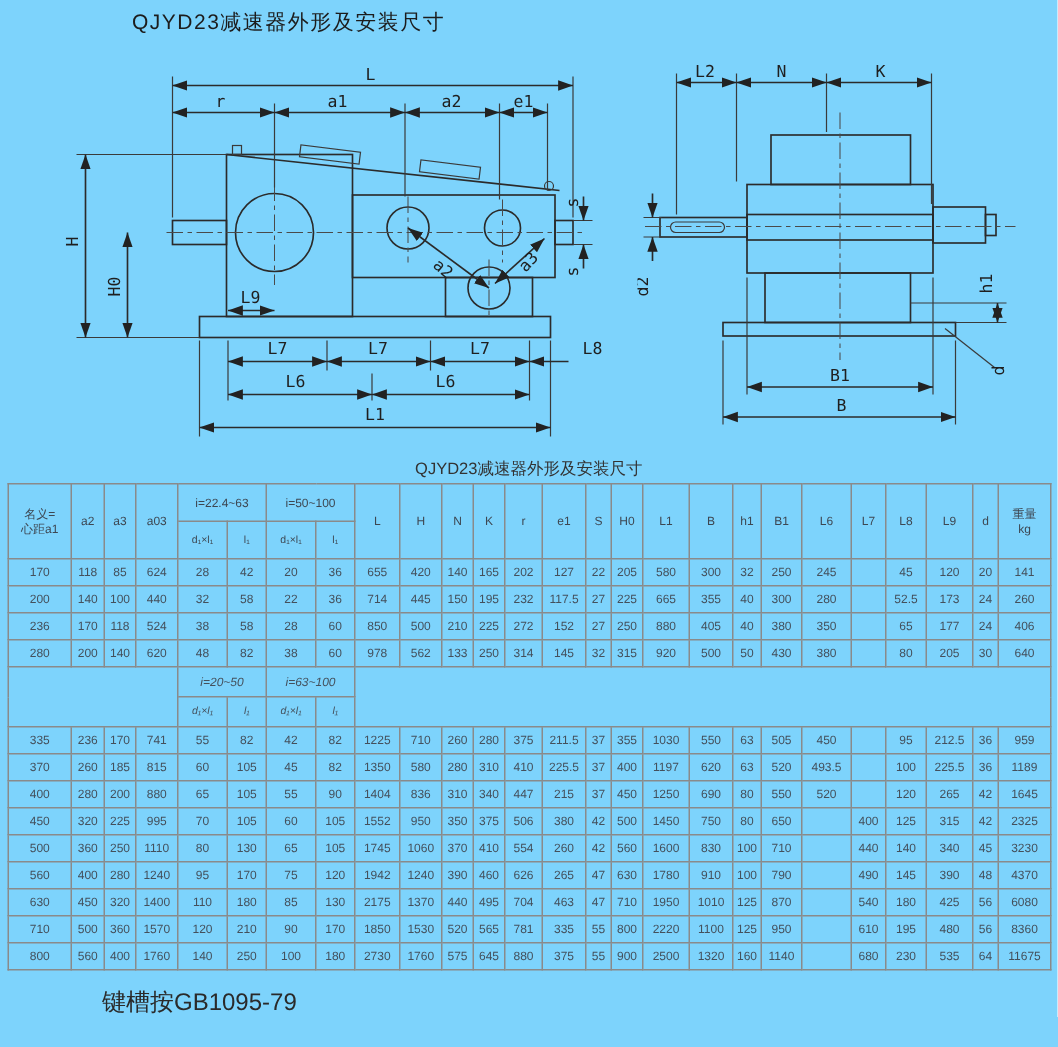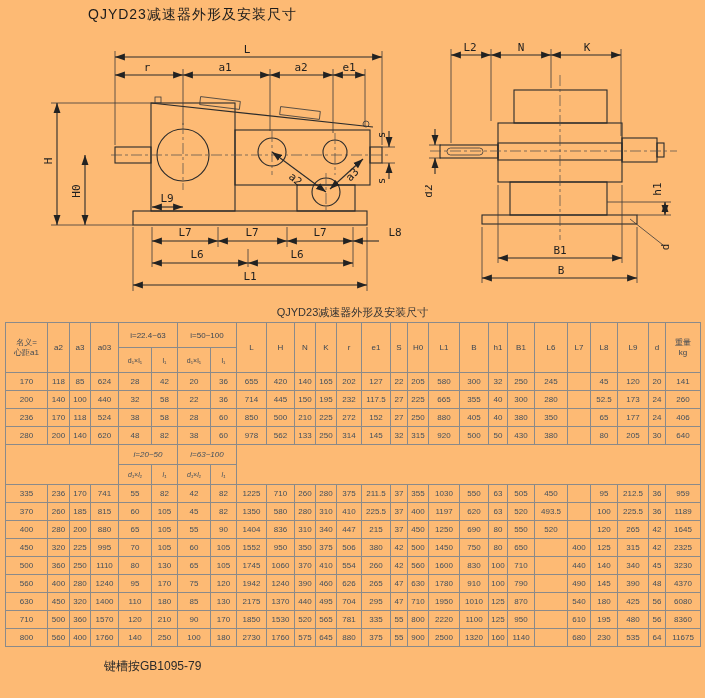--- a/index.html
+++ b/index.html
@@ -1,20 +1,20 @@
 <!DOCTYPE html>
 <html><head>
 <meta charset="utf-8">
 <style>
   html,body{margin:0;padding:0;background:#fff;}
-  #page{position:relative;width:705px;height:698px;background:#fdba74;
+  #page{position:relative;width:705px;height:698px;background:#7dd3fc;
         font-family:"Liberation Sans",sans-serif;color:#222;overflow:hidden;}
   #main-title{position:absolute;left:88px;top:6px;font-size:14px;color:#1c1c1c;letter-spacing:1px;}
   #table-title{position:absolute;left:0;top:305px;width:705px;text-align:center;font-size:11px;color:#333;}
-  #footnote{position:absolute;left:68px;top:658px;font-size:12px;color:#2a2a2a;margin-left:36px;}
+  #footnote{position:absolute;left:68px;top:658px;font-size:16px;color:#2a2a2a;}
   svg{position:absolute;}
   svg .ln{stroke:#2b2b2b;stroke-width:1.1;fill:none;}
   svg .thin{stroke:#3a3a3a;stroke-width:0.8;fill:none;}
   svg .cl{stroke:#4a4a4a;stroke-width:0.7;fill:none;stroke-dasharray:11 3 3 3;}
   svg text{font-family:"DejaVu Sans Mono",monospace;font-size:11px;fill:#1f1f1f;}
   #dims-table{position:absolute;left:5px;top:322px;width:695px;border-collapse:collapse;table-layout:fixed;}
   #dims-table td{border:1px solid #8a8a8a;text-align:center;vertical-align:middle;
                  font-size:8px;color:#44505c;padding:0;overflow:hidden;white-space:nowrap;}
   #dims-table thead td{height:24px;color:#3d4752;}
   #dims-table .subhead{font-size:7px;}
@@ -552,21 +552,21 @@
           <td>1400</td>
           <td>110</td>
           <td>180</td>
           <td>85</td>
           <td>130</td>
           <td>2175</td>
           <td>1370</td>
           <td>440</td>
           <td>495</td>
           <td>704</td>
-          <td>295</td>
+          <td>463</td>
           <td>47</td>
           <td>710</td>
           <td>1950</td>
           <td>1010</td>
           <td>125</td>
           <td>870</td>
           <td></td>
           <td>540</td>
           <td>180</td>
           <td>425</td>

